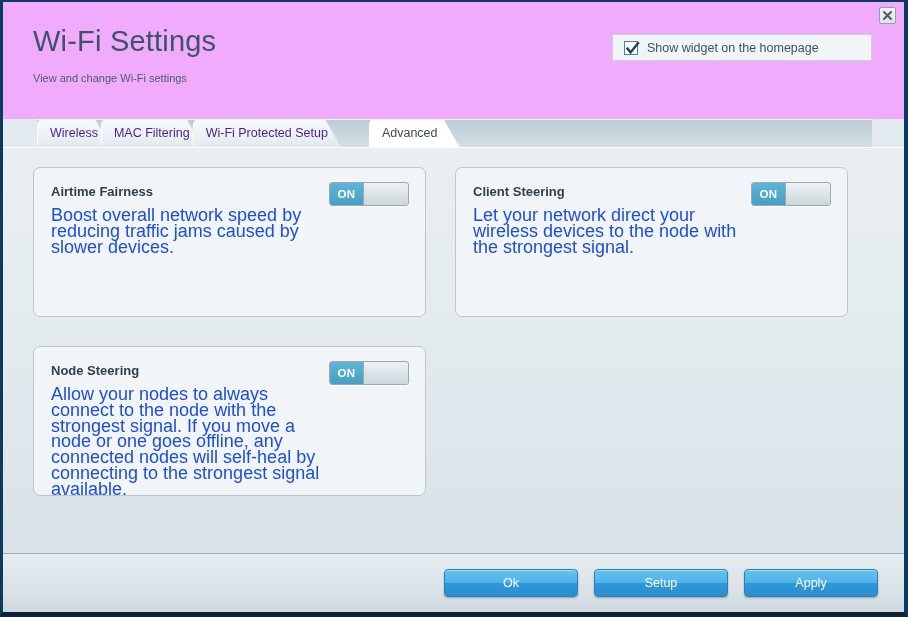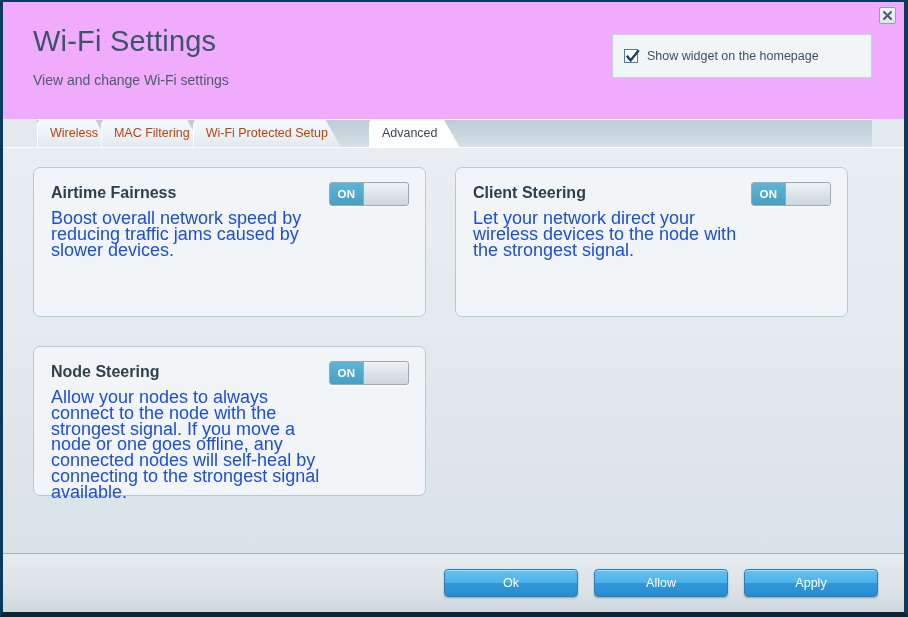--- a/index.html
+++ b/index.html
@@ -37,42 +37,42 @@
   }
   #page-title {
     font-size: 29px;
     font-weight: normal;
     color: #3d5466;
     letter-spacing: 0.2px;
     line-height: 34px;
   }
   #page-subtitle {
     margin-top: 14px;
-    font-size: 14px;
+    font-size: 11px;
     color: #4b5d6b;
   }
 
   
   #close-btn {
     position: absolute;
     top: 5px; right: 8px;
     width: 17px; height: 17px;
     background: linear-gradient(#f2f4f6, #dfe4e8);
     border: 1px solid #8ea2b2;
     border-radius: 2px;
     cursor: pointer;
     display: flex; align-items: center; justify-content: center;
   }
   #close-btn svg { display: block; }
 
   
   #widget-box {
     position: absolute;
     top: 32px; right: 32px;
-    width: 260px; height: 44px;
+    width: 260px; height: 27px;
     background: #f2f5f7;
     border: 1px solid #c6d2da;
     display: flex;
     align-items: center;
     padding-left: 11px;
     cursor: pointer;
   }
   .cb {
     width: 14px; height: 14px;
     background: #ffffff;
@@ -116,21 +116,21 @@
     cursor: pointer;
     margin-right: -10px;
   }
   .tab .tab-bg {
     position: absolute;
     left: 0; top: 0; right: 0; bottom: 0;
     z-index: 0;
   }
   .tab .tab-txt { position: relative; z-index: 2; }
 
-  .tab.inactive { color: #c2410c; text-align: right; }
+  .tab.inactive { color: #4c1d95; text-align: right; }
   .tab.inactive .tab-bg {
     background: linear-gradient(#f7fafb, #e2eaef);
     border: 1px solid #ffffff;
     border-bottom: none;
     border-top-left-radius: 6px;
     border-top-right-radius: 3px;
     clip-path: polygon(0 0, calc(100% - 16px) 0, 100% 100%, 0 100%);
   }
   .tab.active { color: #3b4a55; font-weight: normal; }
   .tab.active .tab-bg {
@@ -162,21 +162,21 @@
   .card {
     width: 393px;
     height: 150px;
     background: #f1f5f7;
     border: 1px solid #b9c9d4;
     border-radius: 7px;
     padding: 16px 18px 0 17px;
     position: relative;
   }
   .card-title {
-    font-size: 16px;
+    font-size: 13px;
     font-weight: bold;
     color: #2f3f4c;
     margin-bottom: 9px;
   }
   .card-desc {
     font-size: 18px;
     color: #1d4ed8;
     line-height: 15.8px;
     width: 285px;
   }
@@ -321,18 +321,18 @@
           <span class="knob"></span>
         </div>
       </div>
 
     </div>
   </div>
 
   <div id="footer">
     <div id="btns">
       <div class="btn">Ok</div>
-      <div class="btn">Allow</div>
+      <div class="btn">Setup</div>
       <div class="btn">Apply</div>
     </div>
   </div>
 
 </div>
 
 </body></html>

